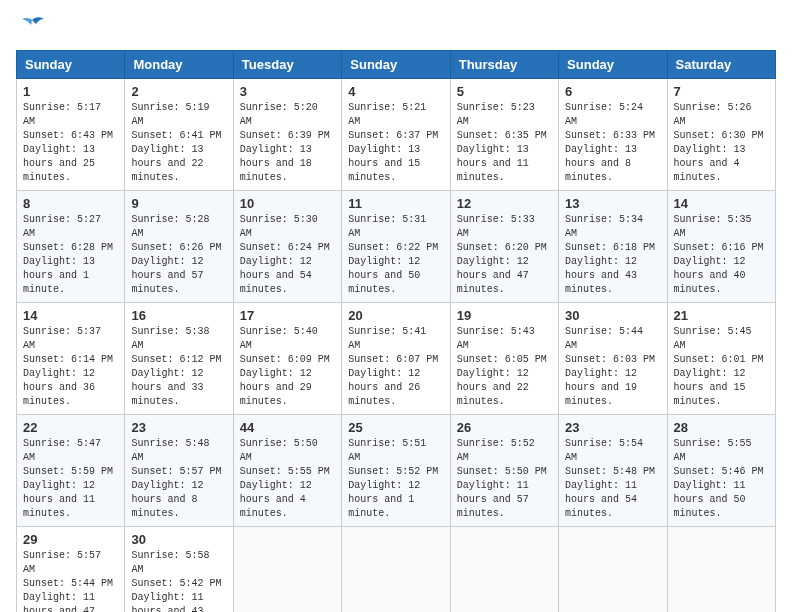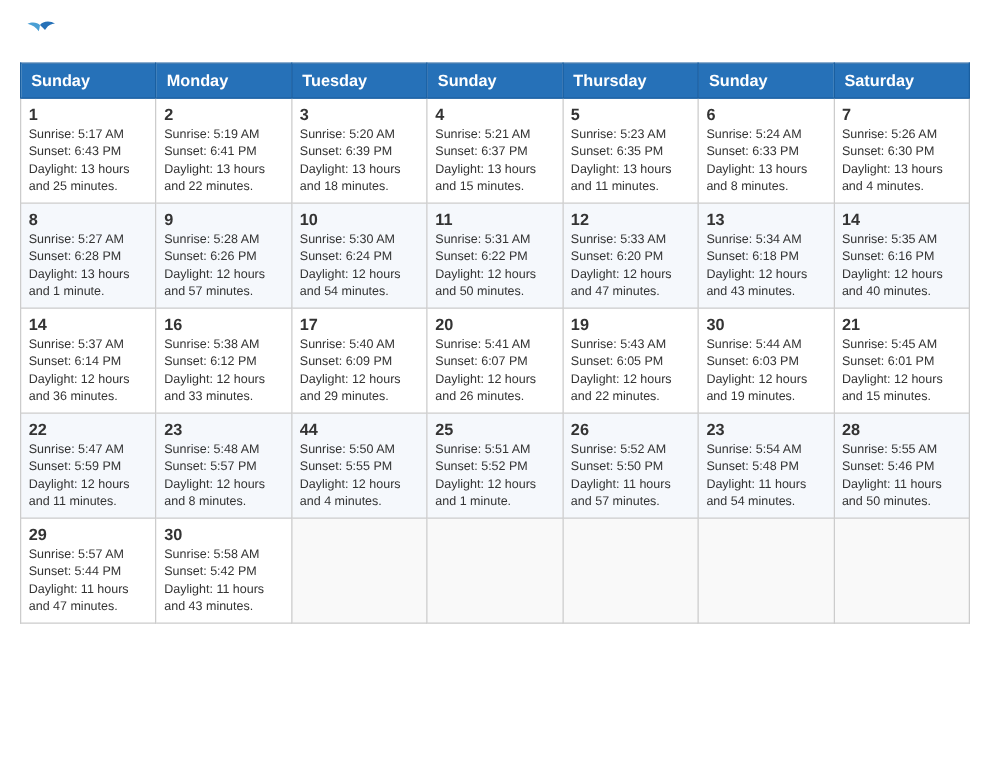--- a/index.html
+++ b/index.html
@@ -60,20 +60,21 @@
     .day-num {
       font-size: 13px;
       font-weight: bold;
       display: block;
       margin-bottom: 2px;
     }
     .cell-text {
       font-size: 10px;
       line-height: 1.4;
       color: #333;
+      font-family: Liberation Mono, monospace;
     }
     .empty-cell {
       background: #f9f9f9 !important;
     }
     .logo-container {
       display: flex;
       flex-direction: column;
       align-items: flex-start;
     }
   </style>

